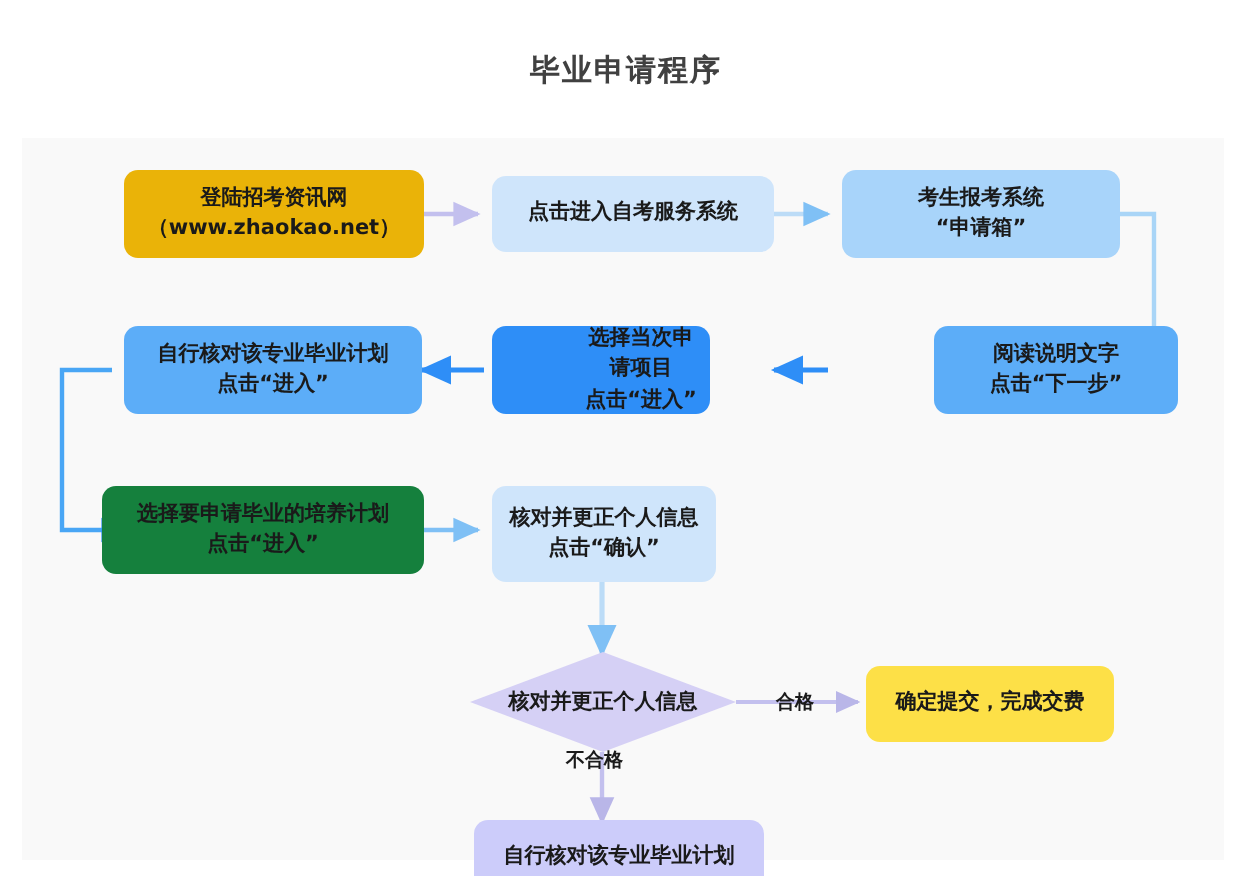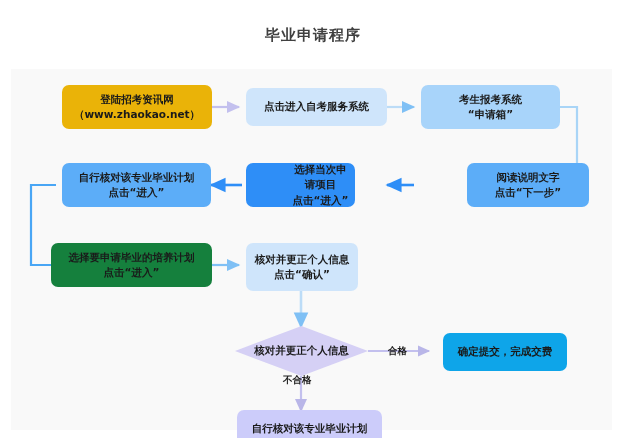--- a/index.html
+++ b/index.html
@@ -153,17 +153,17 @@
     <svg class="diamond-shape" viewBox="0 0 133 50" preserveAspectRatio="none">
       <polygon points="66.5,0 133,25 66.5,50 0,25" fill="#d5d0f5"></polygon>
     </svg>
     <span class="diamond-label">核对并更正个人信息</span>
   </div>
 
   <span class="edge-label" style="left:377px; top:276px;">合格</span>
 
   <span class="edge-label" style="left:272px; top:305px;">不合格</span>
 
-  <div class="node" style="left:432px; top:264px; width:124px; height:38px; background:#0ea5e9;">确定提交，完成交费</div>
+  <div class="node" style="left:422px; top:264px; width:124px; height:38px; background:#fde047;">确定提交，完成交费</div>
 
   <div class="node" style="left:226px; top:341px; width:145px; height:38px; background:#ccccfa;">自行核对该专业毕业计划</div>
 
 </div>
 
 </body></html>

